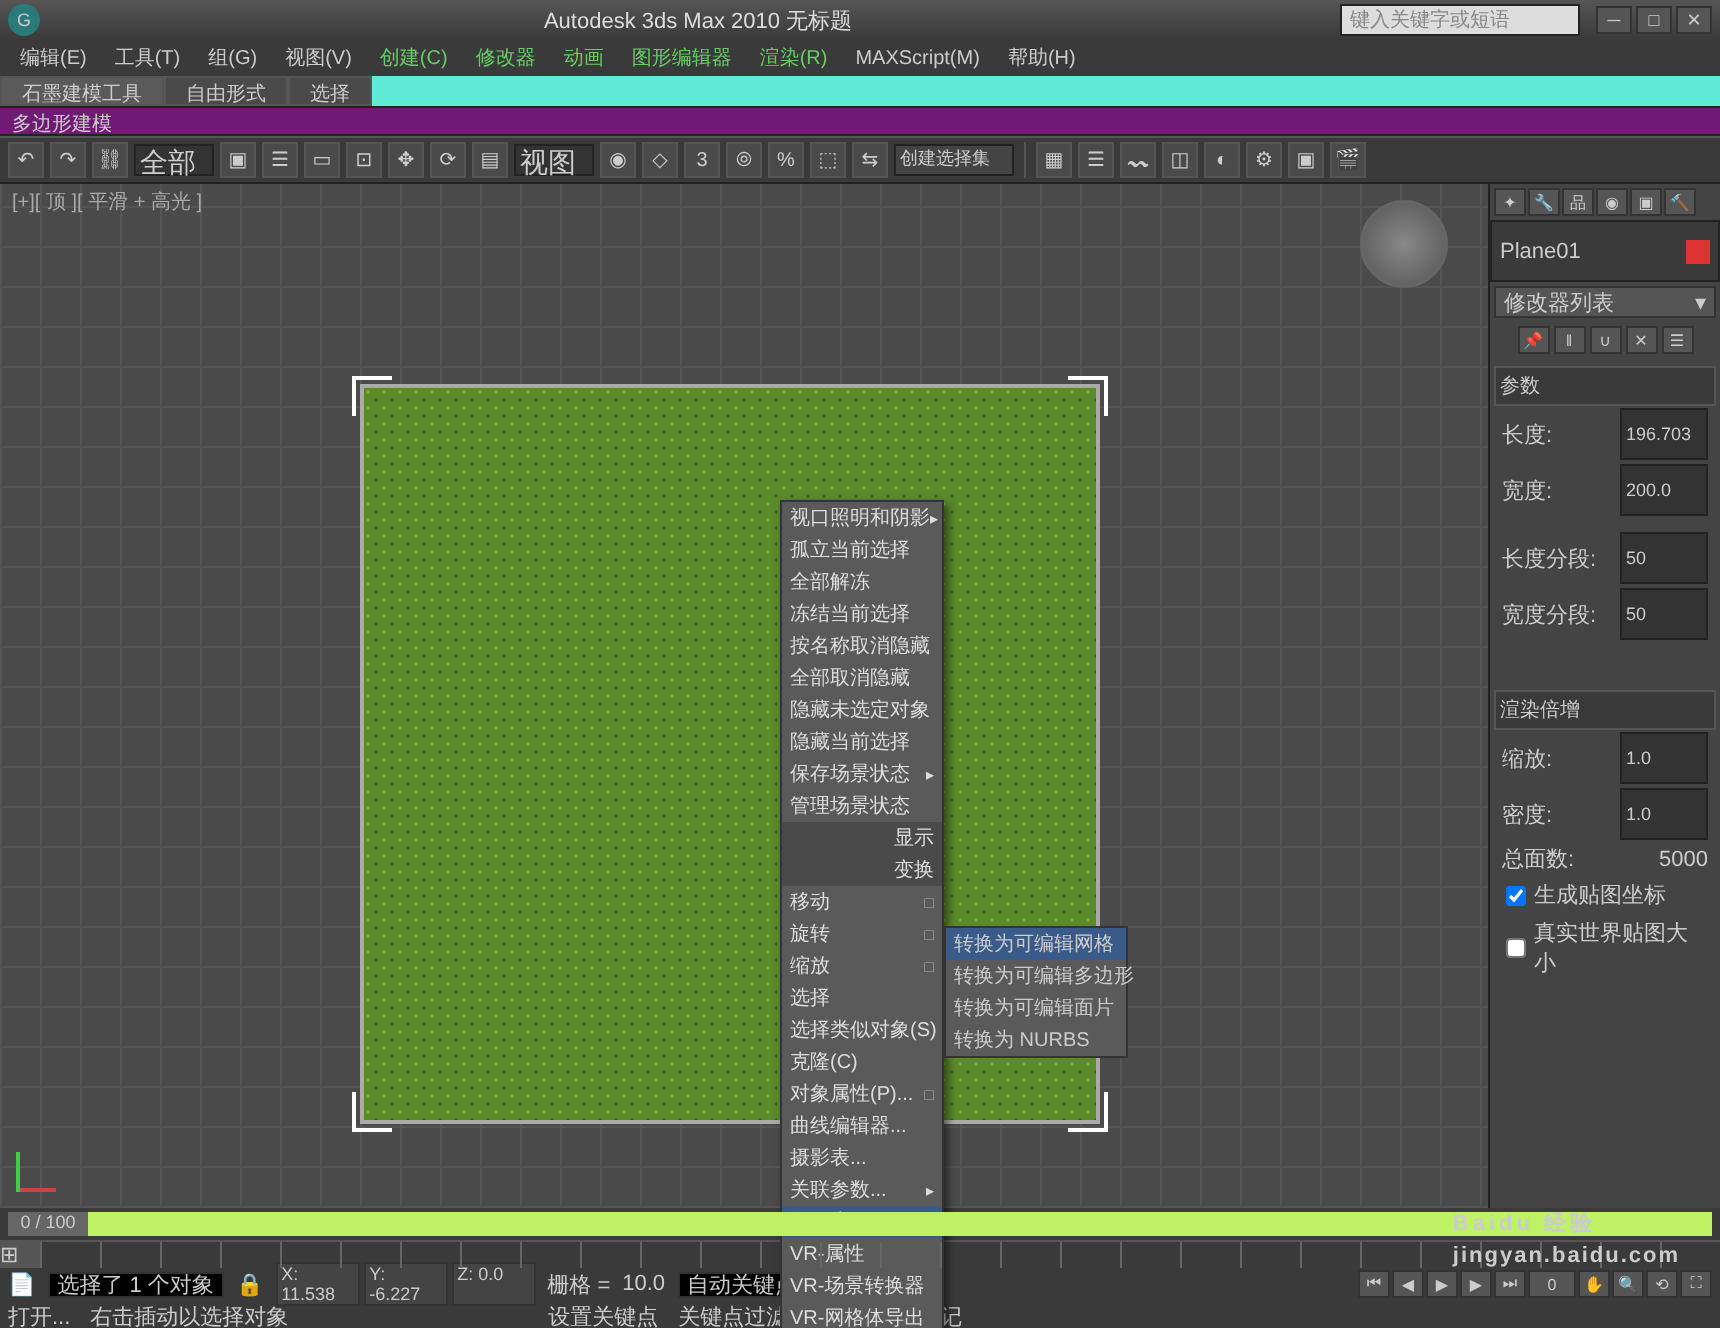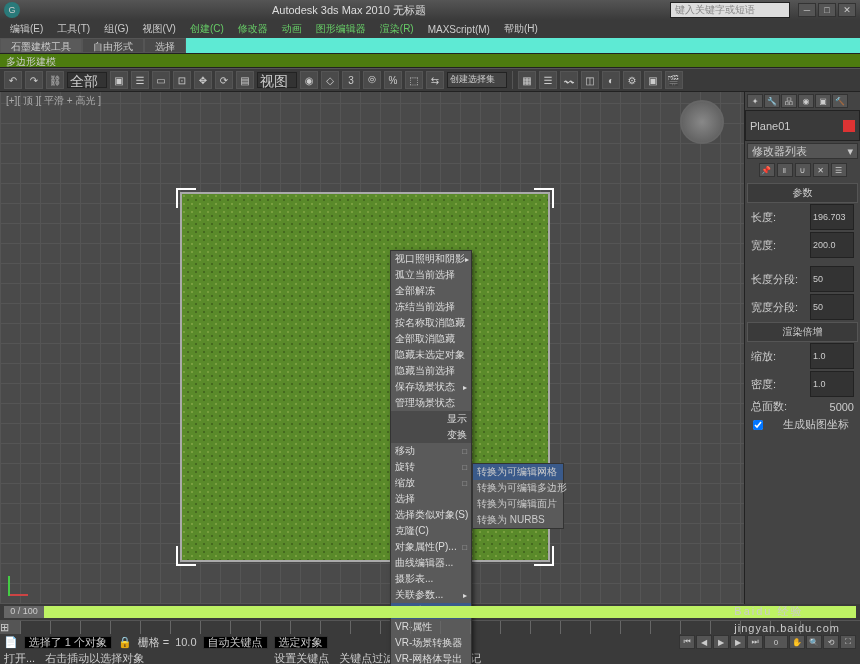--- a/index.html
+++ b/index.html
@@ -9,21 +9,21 @@
 .titlebar .title{flex:1;text-align:center;color:#ddd;font-size:11px}
 .titlebar .search{width:120px;height:16px;background:#ddd;color:#888;padding:0 4px;font-size:10px;border:1px solid #222}
 .titlebar .winbtns{display:flex;gap:2px;margin-left:8px}
 .titlebar .winbtns span{width:18px;height:14px;background:#555;border:1px solid #333;display:flex;align-items:center;justify-content:center;font-size:9px}
 .menubar{height:18px;background:#3a3a3a;display:flex;gap:2px;padding:0 4px;align-items:center}
 .menubar span{padding:0 6px;font-size:10px;color:#ccc}
 .menubar .green{color:#6c6}
 .tabrow{height:16px;background:#5eead4;display:flex;border-bottom:1px solid #222}
 .tabrow .tab{padding:1px 10px;background:#4a4a4a;border:1px solid #555;font-size:10px}
 .tabrow .tab.active{background:#5a5a5a}
-.subtab{height:14px;background:#4d7c0f;padding:1px 6px;font-size:10px;border-bottom:1px solid #222}
+.subtab{height:14px;background:#701a75;padding:1px 6px;font-size:10px;border-bottom:1px solid #222}
 .toolbar{height:24px;background:#3a3a3a;display:flex;align-items:center;gap:3px;padding:0 4px;border-top:1px solid #555;border-bottom:1px solid #222}
 .toolbar .ico{width:18px;height:18px;background:#4a4a4a;border:1px solid #555;display:flex;align-items:center;justify-content:center;font-size:10px}
 .toolbar .sel{width:40px;height:16px;background:#333;border:1px solid #222;font-size:14px;padding:0 2px}
 .toolbar .sel2{width:60px;height:16px;background:#444;border:1px solid #222;font-size:9px;padding:0 2px}
 .toolbar .sep{width:1px;height:18px;background:#555;margin:0 2px}
 .main{display:flex;height:512px}
 .viewport{flex:1;background:#4a4a4a;position:relative;background-image:repeating-linear-gradient(0deg,#555 0,#555 1px,transparent 1px,transparent 20px),repeating-linear-gradient(90deg,#555 0,#555 1px,transparent 1px,transparent 20px)}
 .viewport .vlabel{position:absolute;top:2px;left:6px;font-size:10px;color:#aaa}
 .viewport .cube{position:absolute;top:8px;right:20px;width:44px;height:44px;background:radial-gradient(#888,#555);border-radius:50%;border:2px solid #666}
 .grass{position:absolute;left:180px;top:100px;width:370px;height:370px;background:#5a8a2a;background-image:radial-gradient(circle at 2px 2px,#7aa040 1px,transparent 1px),radial-gradient(circle at 6px 6px,#456820 1px,transparent 1px);background-size:8px 8px;border:2px solid #aaa}
@@ -47,38 +47,38 @@
 .rpanel .tabicons{height:18px;display:flex;gap:1px;padding:2px}
 .rpanel .tabicons span{width:16px;height:14px;background:#555;border:1px solid #333;font-size:8px;display:flex;align-items:center;justify-content:center}
 .rpanel .objname{height:31px;background:#3a3a3a;display:flex;align-items:center;padding:0 4px;font-size:10px;border:1px solid #222}
 .rpanel .objname .swatch{width:12px;height:12px;background:#d33;margin-left:auto}
 .rpanel .ddl{height:16px;background:#555;border:1px solid #333;padding:0 4px;font-size:10px;display:flex;justify-content:space-between;align-items:center;margin:2px}
 .rpanel .list{height:70px;background:#3a3a3a;border:1px solid #222;margin:2px;padding:2px}
 .rpanel .list .li{background:#5a5a5a;padding:1px 4px;font-size:10px}
 .rpanel .btns{display:flex;gap:2px;padding:2px;justify-content:center}
 .rpanel .btns span{width:16px;height:14px;background:#555;border:1px solid #333;font-size:8px;display:flex;align-items:center;justify-content:center}
 .rpanel .rollout{margin:4px 2px}
-.rpanel .rhead{text-align:center;font-size:10px;padding:2px;border:1px solid #555;background:#3a3a3a}
+.rpanel .rhead{text-align:left;font-size:10px;padding:2px;border:1px solid #555;background:#3a3a3a}
 .rpanel .rrow{display:flex;justify-content:space-between;align-items:center;padding:1px 4px;font-size:10px}
 .rpanel .rrow .spin{width:44px;height:26px;background:#333;border:1px solid #222;font-size:9px;padding:0 2px;display:flex;align-items:center}
-.rpanel .chk{display:flex;align-items:center;gap:20px;padding:2px 6px;font-size:10px}
+.rpanel .chk{display:flex;align-items:center;gap:4px;padding:2px 6px;font-size:10px}
 .rpanel .chk input{width:10px;height:10px}
 .timebar{height:16px;background:#3a3a3a;display:flex;align-items:center}
 .timebar .slider{flex:1;height:12px;background:#bef264;position:relative;margin:0 4px}
 .timebar .slider .thumb{position:absolute;left:0;width:40px;height:12px;background:#666;font-size:9px;text-align:center}
 .ruler{height:14px;background:#3a3a3a;display:flex;border-top:1px solid #555}
 .ruler .rulerbar{flex:1;background-image:repeating-linear-gradient(90deg,#666 0,#666 1px,transparent 1px,transparent 30px);position:relative;font-size:8px}
 .statusbar{height:16px;background:#3a3a3a;display:flex;align-items:center;gap:6px;padding:0 4px;font-size:9px}
 .statusbar .field{background:#000000;border:1px solid #333;padding:0 4px;height:13px;display:flex;align-items:center}
 .statusbar .coord{display:flex;gap:2px}
 .statusbar .coord span{background:#444;border:1px solid #333;padding:0 2px;width:42px;font-size:9px}
 .statusbar .navbtns{display:flex;gap:1px;margin-left:auto}
 .statusbar .navbtns span{width:16px;height:14px;background:#555;border:1px solid #333;font-size:8px;display:flex;align-items:center;justify-content:center}
 .bottombar{height:16px;background:#3a3a3a;display:flex;align-items:center;padding:0 4px;font-size:9px;gap:10px}
-.watermark{position:absolute;bottom:30px;right:20px;font-size:28px;color:rgba(255,255,255,.6);font-weight:normal;letter-spacing:2px}
+.watermark{position:absolute;bottom:30px;right:20px;font-size:28px;color:rgba(255,255,255,.6);font-weight:bold;letter-spacing:2px}
 .watermark .small{font-size:11px;display:block;letter-spacing:1px}
 </style>
 </head>
 <body>
 
 <div class="titlebar">
   <div class="logo">G</div>
   <div class="title">Autodesk 3ds Max 2010    无标题</div>
   <div class="search">键入关键字或短语</div>
   <div class="winbtns">
@@ -230,55 +230,64 @@
         </div>
       <div style="height:6px"></div>
       <div class="rrow">
           <span>长度分段:</span>
           <span class="spin">50</span>
         </div>
       <div class="rrow">
           <span>宽度分段:</span>
           <span class="spin">50</span>
         </div>
-      <div class="rhead" style="margin-top:1px">渲染倍增</div>
+      <div class="rhead" style="margin-top:24px">渲染倍增</div>
       <div class="rrow">
           <span>缩放:</span>
           <span class="spin">1.0</span>
         </div>
       <div class="rrow">
           <span>密度:</span>
           <span class="spin">1.0</span>
         </div>
       <div class="rrow">
           <span>总面数:</span>
           <span>5000</span>
         </div>
       <div class="chk">
           <input type="checkbox" checked="" style="">
           <span>生成贴图坐标</span>
+        </div>
+      <div class="chk">
+          <input type="checkbox" style="">
+          <span>真实世界贴图大小</span>
         </div>
     </div>
   </div>
 </div>
 
 <div class="timebar">
   <div class="slider">
       <div class="thumb">0 / 100</div>
     </div>
 </div>
 <div class="ruler">
   <span class="ico" style="width:20px;background:#555">⊞</span>
   <div class="rulerbar"></div>
 </div>
 
 <div class="statusbar">
   <span>📄</span>
   <span class="field">选择了 1 个对象</span>
   <span>🔒</span>
+  <div class="coord">
+    <span>X: 11.538</span>
+    <span>Y: -6.227</span>
+    <span>Z: 0.0</span>
+  </div>
   <span>栅格 =</span>
   <span>10.0</span>
   <span class="field">自动关键点</span>
   <span class="field">选定对象</span>
   <div class="navbtns">
     <span>⏮</span>
     <span>◀</span>
     <span>▶</span>
     <span>▶</span>
     <span>⏭</span>

